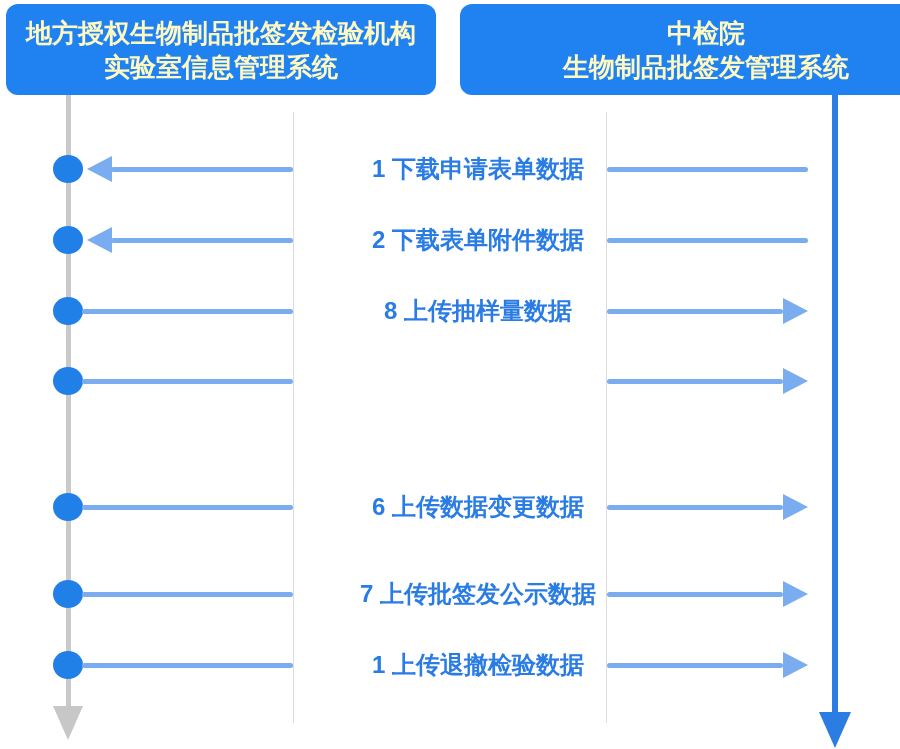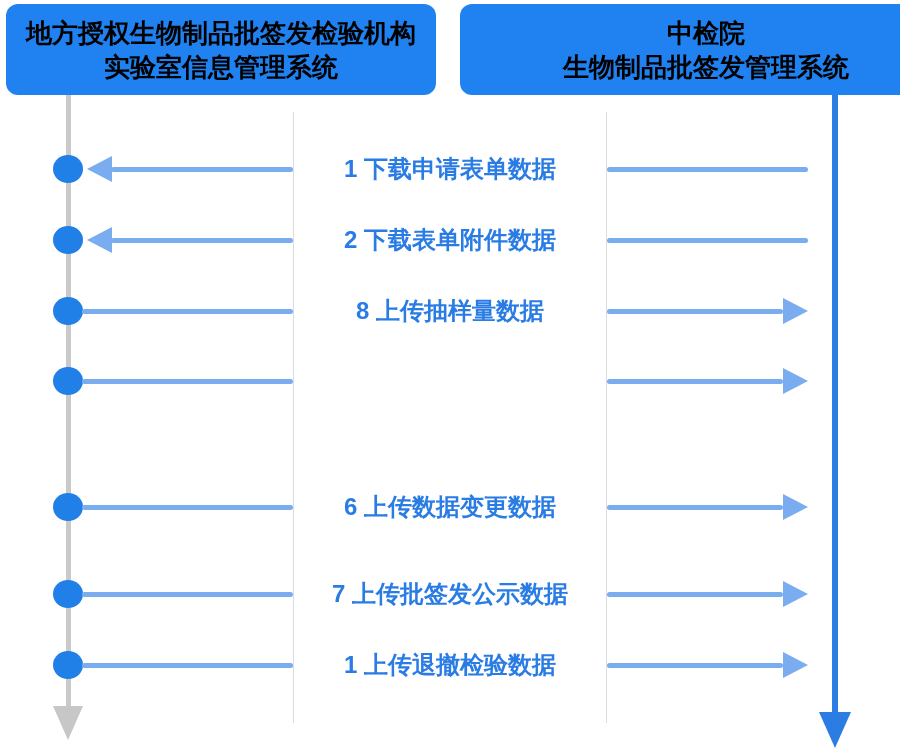--- a/index.html
+++ b/index.html
@@ -3,21 +3,21 @@
 <meta charset="utf-8">
 <style>
   html,body{margin:0;padding:0;background:#ffffff;}
   .canvas{
     position:relative;width:900px;height:749px;background:#ffffff;overflow:hidden;
     font-family:"Liberation Sans","DejaVu Sans",sans-serif;
   }
   
   .sys-box{
     position:absolute;top:4px;height:91px;background:#2081F0;border-radius:12px;
-    color:#000000;font-weight:bold;font-size:26px;line-height:34px;
+    color:#fef9c3;font-weight:bold;font-size:26px;line-height:34px;
     display:flex;flex-direction:column;justify-content:center;text-align:center;
   }
   .sys-box.left{left:6px;width:430px;}
   .sys-box.right{left:460px;width:492px;}
   
   .lifeline-left{position:absolute;left:66px;top:95px;width:5px;height:613px;background:#C9C9C9;}
   .lifeline-left-arrow{
     position:absolute;left:53px;top:706px;width:0;height:0;
     border-left:15px solid transparent;border-right:15px solid transparent;
     border-top:34px solid #C7C7C7;
@@ -53,21 +53,21 @@
     border-left:25px solid #7AACF0;
   }
   .dir-left  .lhead{display:block;}
   .dir-right .rhead{display:block;}
   .dir-left  .lseg{left:111px;width:182px;}
   .dir-right .lseg{left:82px;width:211px;}
   .dir-left  .rseg{left:607px;width:201px;}
   .dir-right .rseg{left:607px;width:176px;}
   .msg-label{
     position:absolute;left:293px;width:314px;top:0;height:30px;line-height:30px;
-    text-align:center;font-size:24px;font-weight:bold;color:#2A7CE5;white-space:nowrap;
+    text-align:center;font-size:24px;font-weight:bold;color:#2A7CE5;white-space:nowrap;padding-left:28px;
   }
 </style>
 </head>
 <body>
 
 <div class="canvas">
 
   <div class="sys-box left">
     <div>地方授权生物制品批签发检验机构</div>
     <div>实验室信息管理系统</div>

